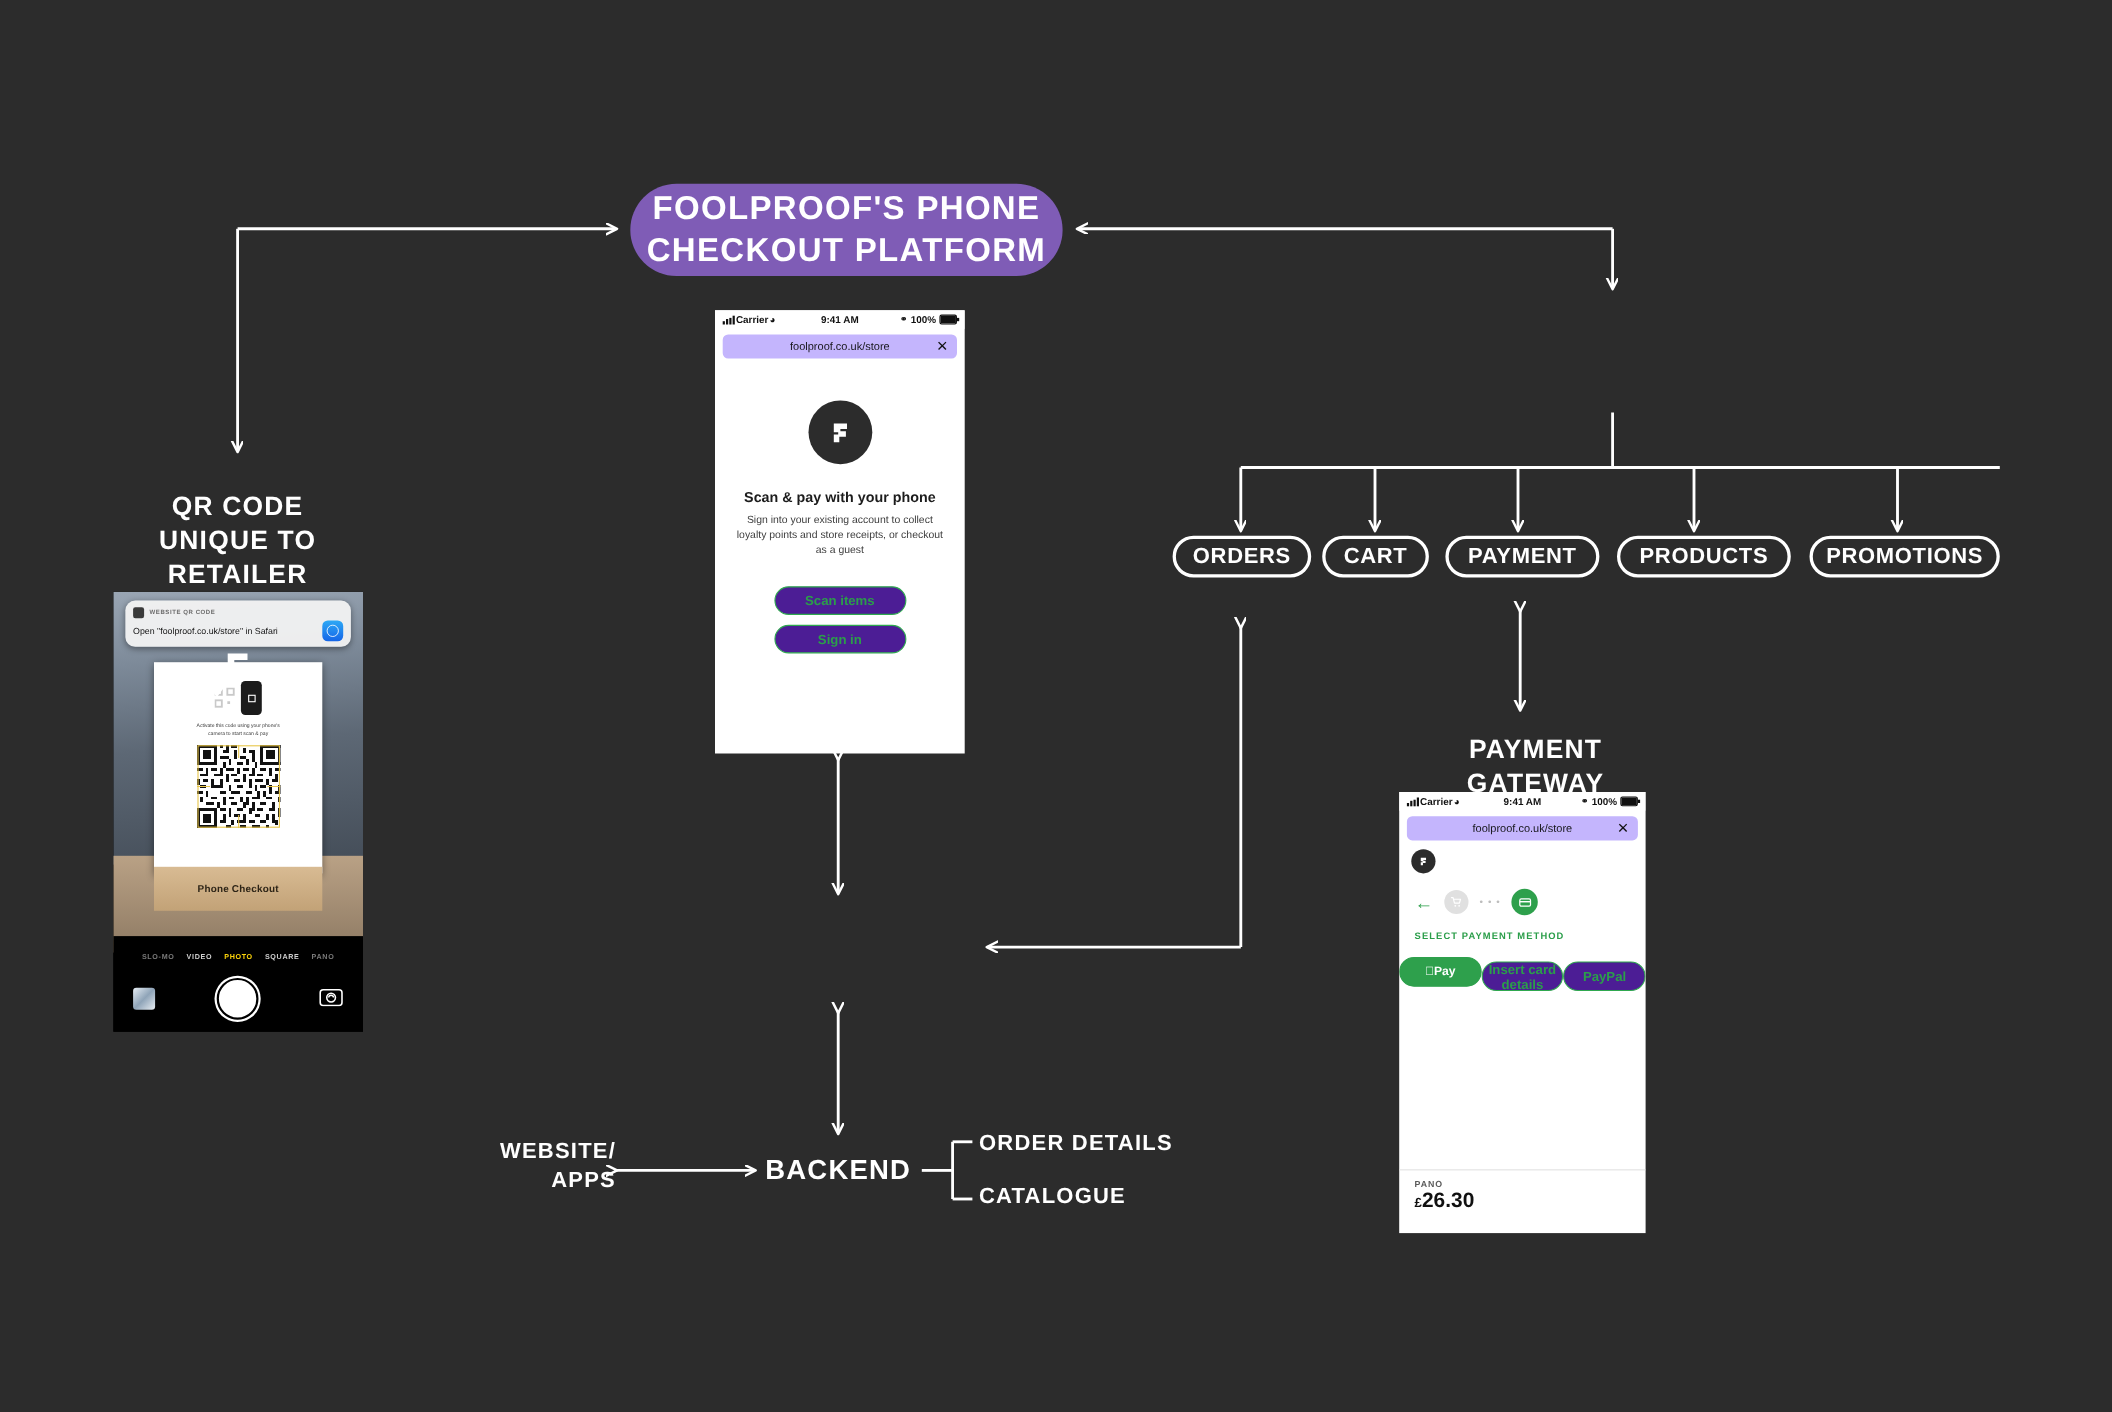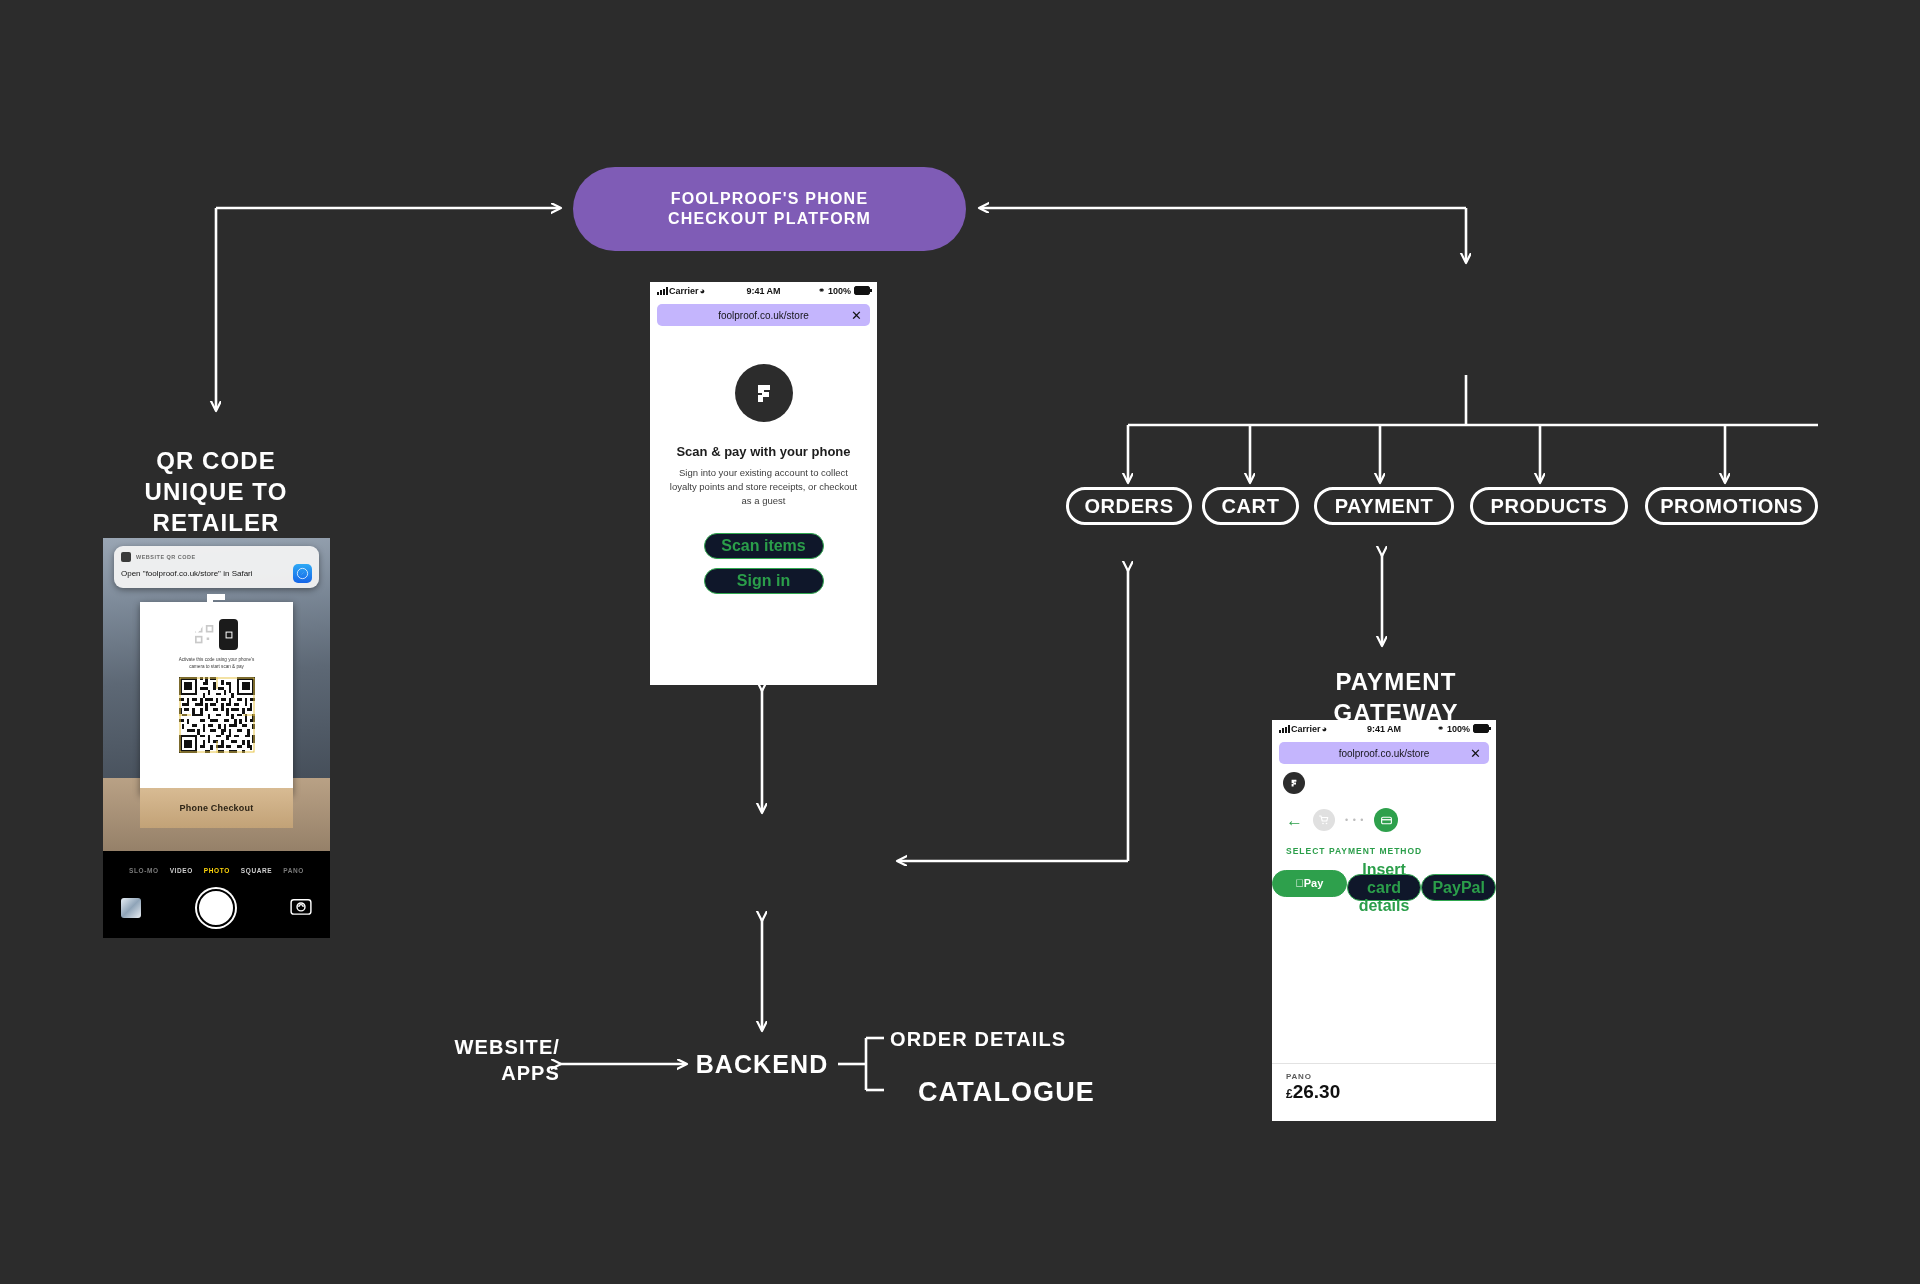--- a/index.html
+++ b/index.html
@@ -92,23 +92,23 @@
     border-radius:50%;background:#2c2c2c;
     display:flex;align-items:center;justify-content:center;
   }
   .center-h1{font-size:13px;font-weight:bold;color:#1c1c1c;text-align:center;}
   .center-p{font-size:9.5px;color:#3d3d3d;text-align:center;line-height:1.45;padding:0 18px;}
   .gbtn{
     border:1.4px solid #2aa martian;
   }
   .gbtn{
     border:1.4px solid #2fa84f;color:#2b9e4a;border-radius:999px;
-    font-size:16px;font-weight:bold;text-align:center;
+    font-size:12px;font-weight:bold;text-align:center;
     display:flex;align-items:center;justify-content:center;
-    background:#0f172a;
+    background:#4c1d95;
   }
   .gbtn.filled{background:#2ea04c;color:#fff;border-color:#2ea04c;}
 
   
   .sectlabel{font-size:8.5px;font-weight:bold;color:#2b9e4a;letter-spacing:1px;}
   .totalwrap{border-top:1px solid #e2e2e2;}
   .total-k{font-size:8px;font-weight:bold;color:#5a5a5a;letter-spacing:0.8px;}
   .total-v{font-size:19px;font-weight:bold;color:#101010;}
   .total-v .cur{font-size:12px;}
 
@@ -194,21 +194,21 @@
 
       <path d="M560,1064 L686,1064" marker-start="url(#ah)" marker-end="url(#ah)"></path>
 
       <path d="M838,1064 L866,1064"></path>
       <path d="M866,1038 L866,1090"></path>
       <path d="M866,1038 L884,1038"></path>
       <path d="M866,1090 L884,1090"></path>
     </g>
   </svg>
 
-  <div class="pill pill-purple" style="left:573px;top:167px;width:393px;height:84px;font-size:16px;">
+  <div class="pill pill-purple" style="left:573px;top:167px;width:393px;height:84px;font-size:30px;">
     <div>
       <div>FOOLPROOF'S PHONE</div>
       <div>CHECKOUT PLATFORM</div>
     </div>
   </div>
 
 
   <div class="ms" style="left:1066px;top:487px;width:126px;">
     <span>ORDERS</span>
   </div>
@@ -239,21 +239,21 @@
 
   <div class="dlabel" style="left:686px;top:1048px;width:152px;font-size:25px;">BACKEND</div>
 
   <div class="dlabel" style="left:400px;top:1034px;width:160px;font-size:20px;text-align:right;">
     <div>WEBSITE/</div>
     <div>APPS</div>
   </div>
 
   <div class="dlabel lft" style="left:890px;top:1026px;width:260px;font-size:20px;text-align:left;">ORDER DETAILS</div>
 
-  <div class="dlabel lft" style="left:890px;top:1075px;width:260px;font-size:27px;text-align:left;margin-left:28px;">CATALOGUE</div>
+  <div class="dlabel lft" style="left:890px;top:1075px;width:260px;font-size:20px;text-align:left;">CATALOGUE</div>
 
   <div class="phone" style="left:650px;top:282px;width:227px;height:403px;">
     <div class="statusbar">
       <div class="sb-left">
         <span class="bars">
             <i></i>
             <i></i>
             <i></i>
             <i></i>
           </span>

